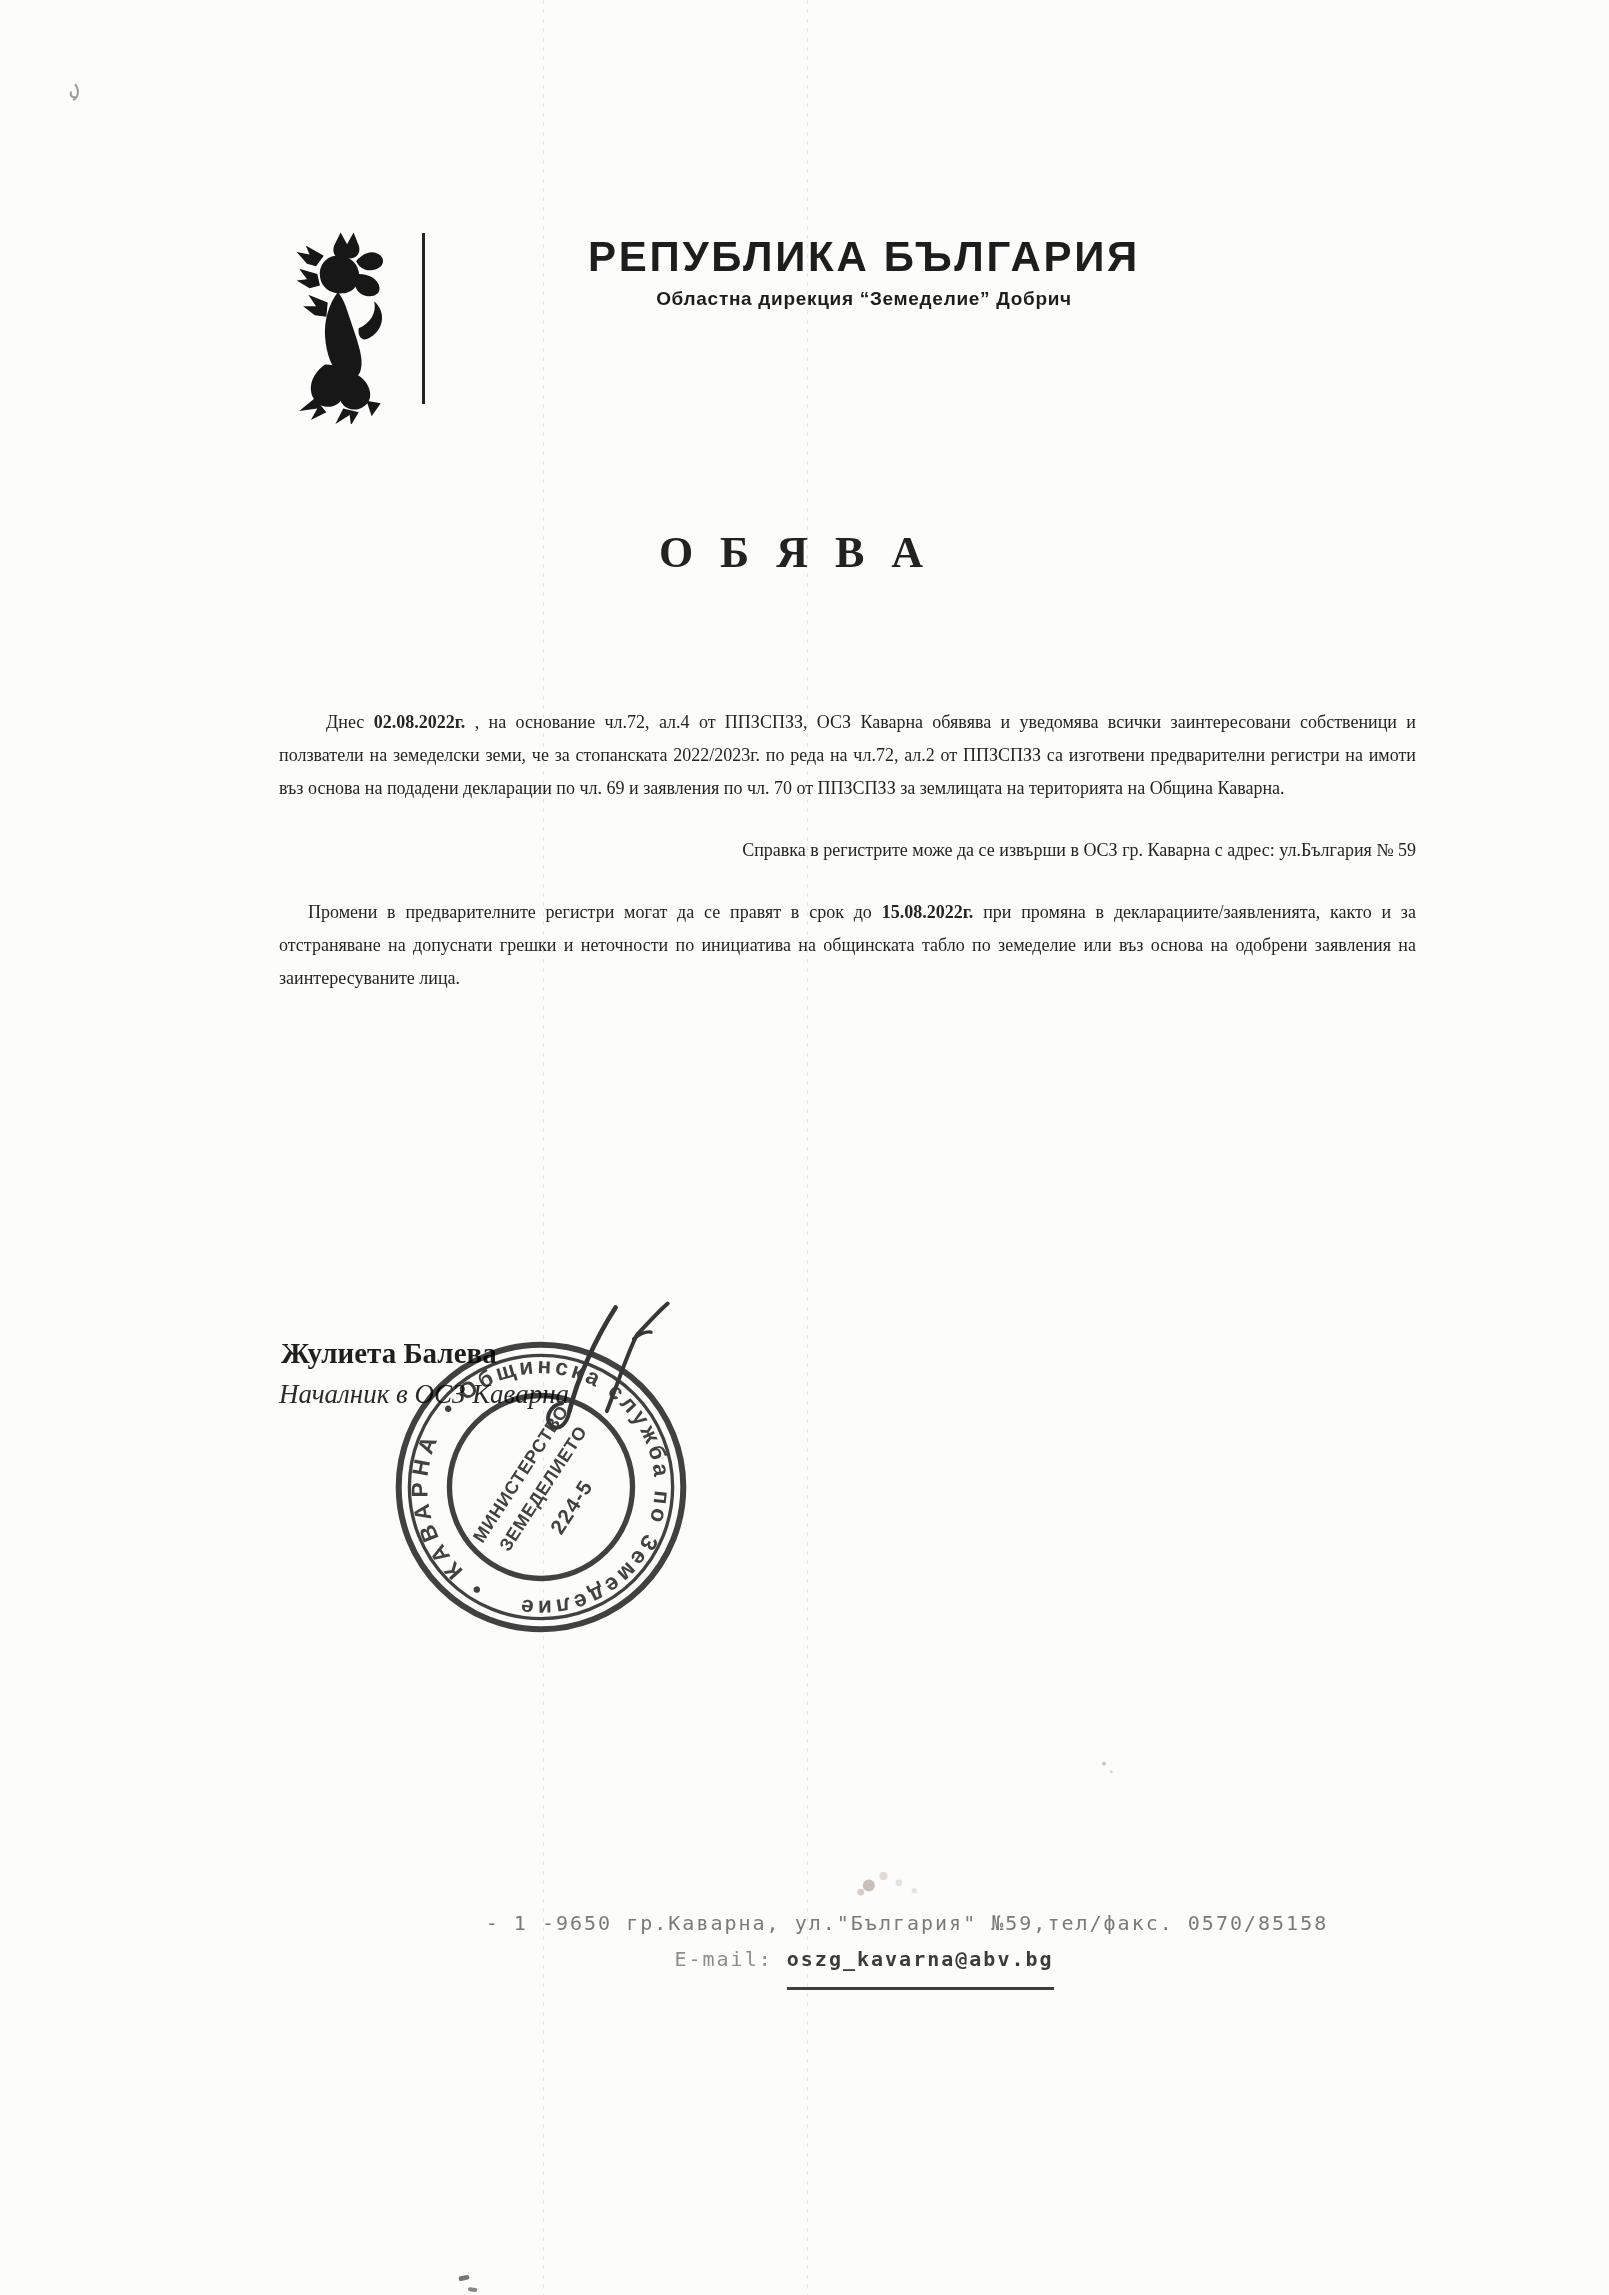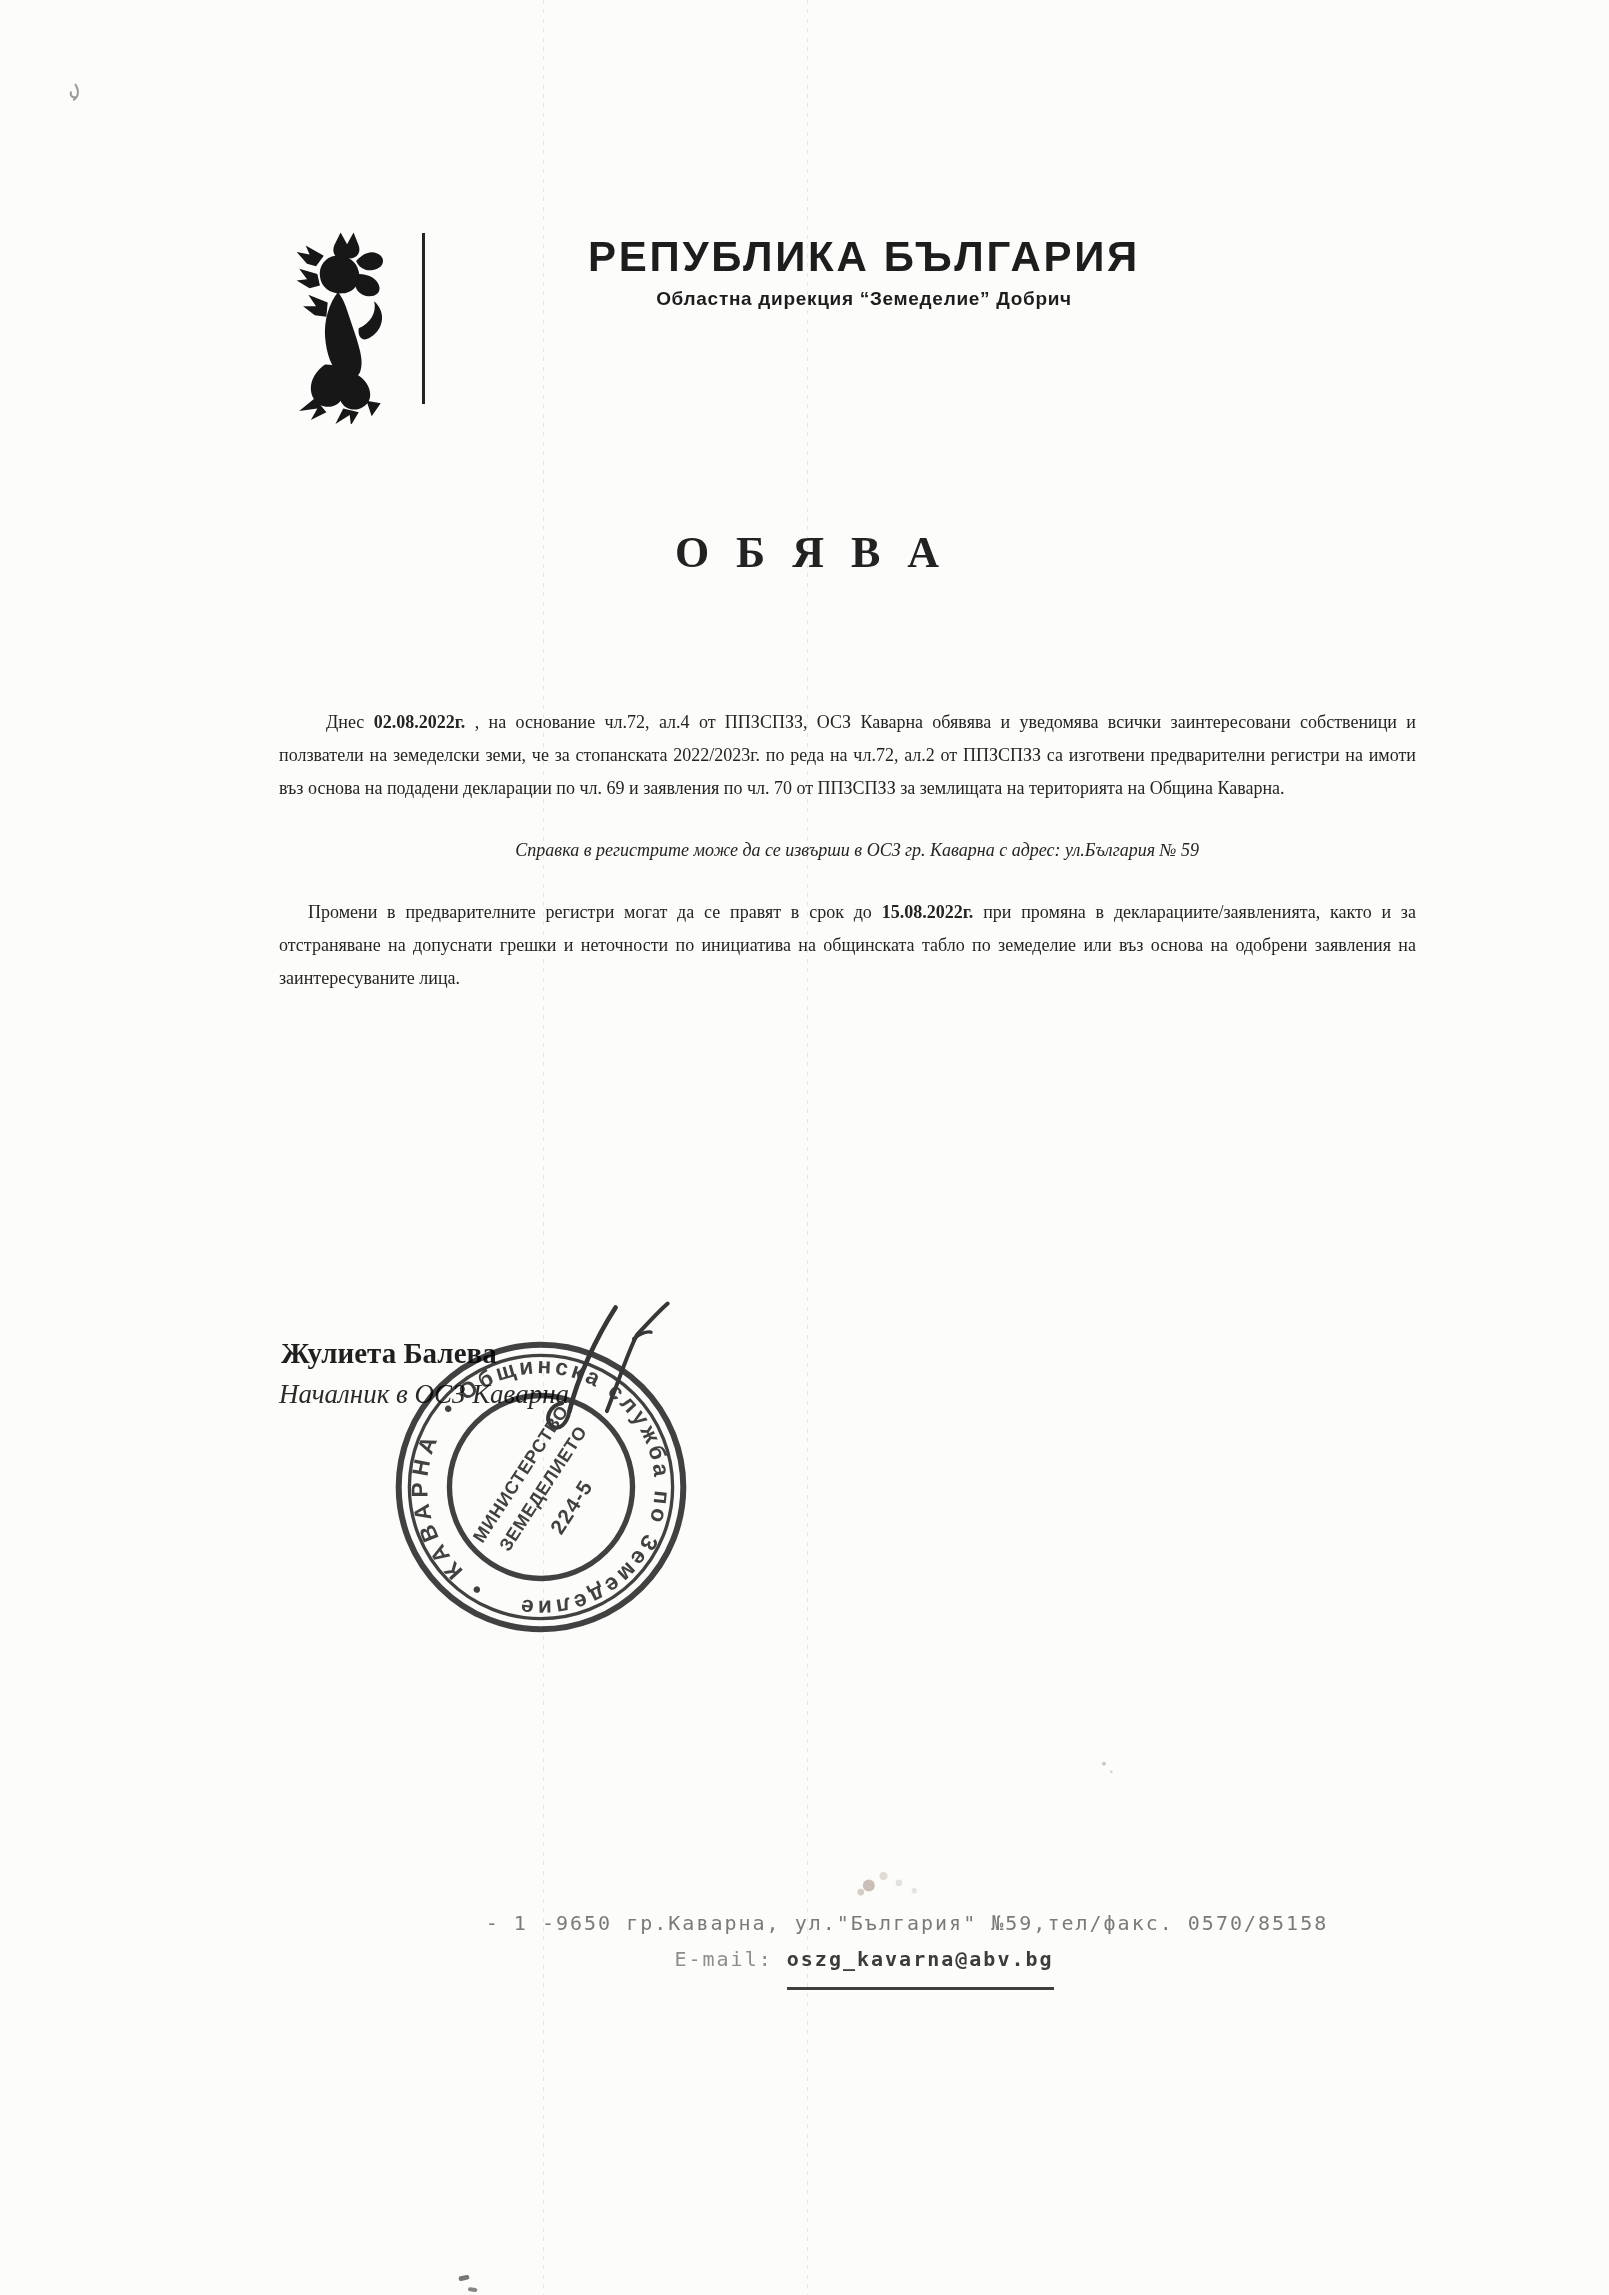--- a/index.html
+++ b/index.html
@@ -31,32 +31,32 @@
   }
   .h-line1 { font-size:42px; letter-spacing:2.7px; line-height:44px; }
   .h-line2 { font-size:27px; letter-spacing:2px; line-height:41px; }
   .h-line3 { font-size:19px; letter-spacing:0.7px; line-height:40px; }
   .h-line4 { font-size:28px; letter-spacing:0.7px; line-height:40px; padding-left:47px; }
 
   
   .doc-title {
     position:absolute; top:527px; left:0; width:1590px;
     text-align:center; font-size:44px; font-weight:bold;
-    letter-spacing:8px; color:#222;margin-left:16px;
+    letter-spacing:8px; color:#222;
   }
 
   
   .doc-body {
     position:absolute; left:279px; top:706px; width:1137px;
     font-size:18px; line-height:33px; text-align:justify; color:#242424;
   }
   .doc-body p { margin-bottom:29px; }
   .p1 { text-indent:47px; }
   .p2 { text-indent:27px; }
-  .p3 { text-indent:19.4px; text-align:center; white-space:nowrap;font-style:italic; }
+  .p3 { text-indent:19.4px; text-align:right; white-space:nowrap; }
   .p4 { text-indent:29px; margin-bottom:0; }
 
   
   .sig-name { position:absolute; left:281px; top:1337px; font-size:29px; font-weight:bold; color:#1f1f1f; }
   .sig-title { position:absolute; left:279px; top:1379px; font-size:27px; font-style:italic; color:#2a2a2a; }
 
   
   .stamp {
     position:absolute; left:384px; top:1330px; width:314px; height:314px;
     opacity:.9; mix-blend-mode:multiply;

